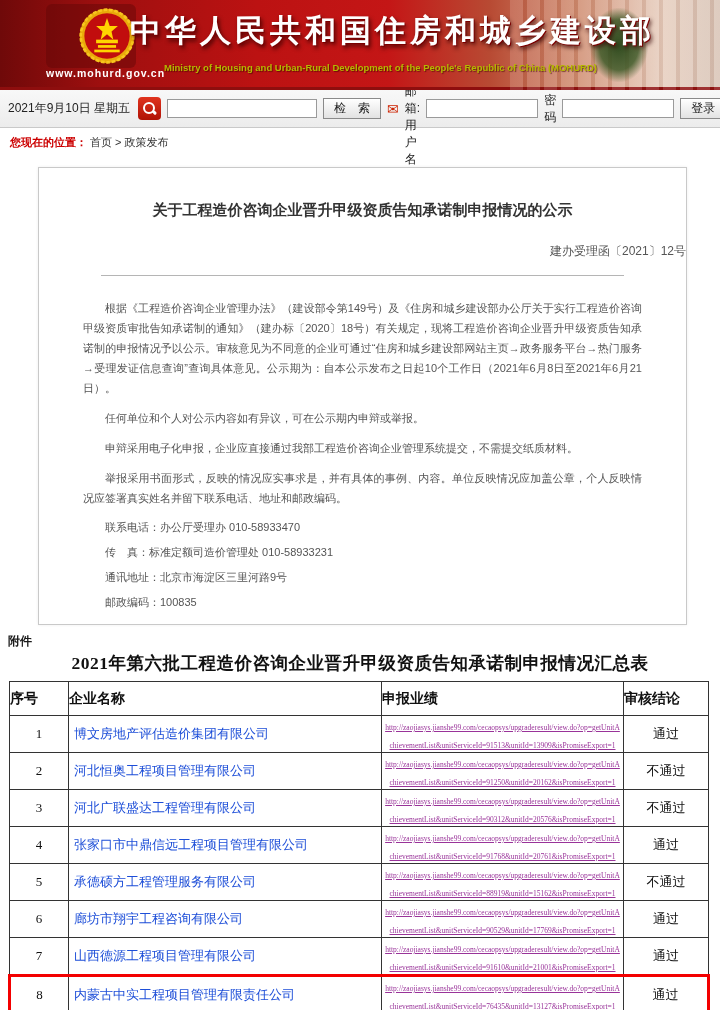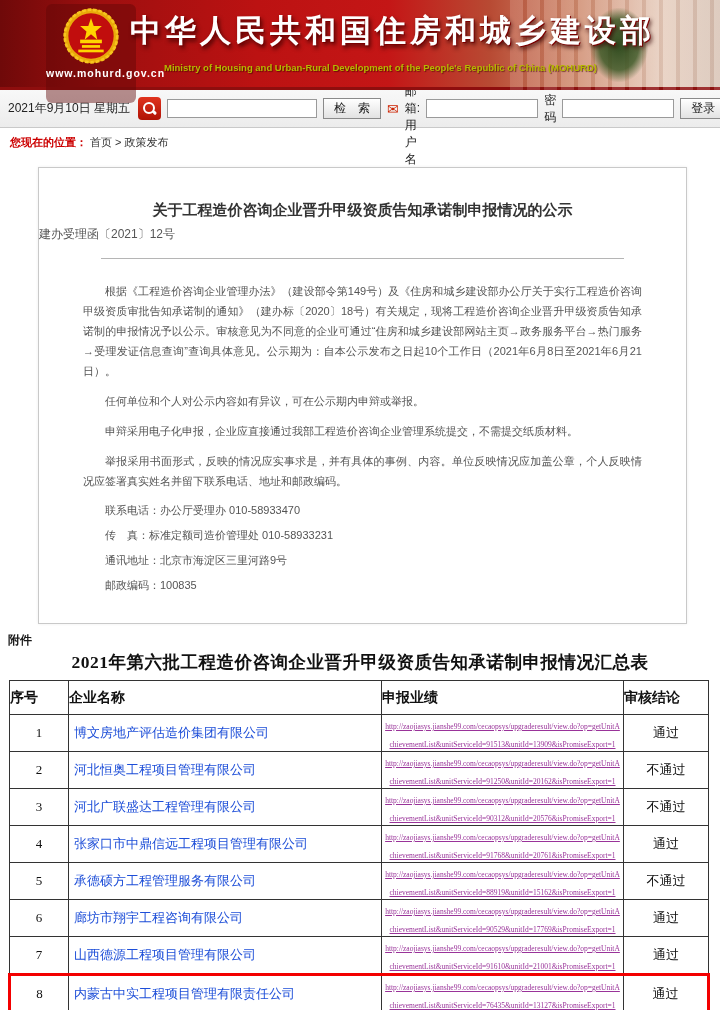--- a/index.html
+++ b/index.html
@@ -9,21 +9,21 @@
 
   
   .banner { position:relative; height:90px;
     background:linear-gradient(90deg,#6f0909 0%,#9e0f0f 14%,#bc1212 36%,#c41616 54%,#b84a33 68%,#cf8a6d 80%,#e6cdbd 92%,#d8c3b5 100%);
     border-bottom:3px solid #8e0e0e; }
   .banner .building { position:absolute; right:0; top:0; width:210px; height:90px;
     background:repeating-linear-gradient(90deg, rgba(255,255,255,.28) 0 13px, rgba(120,60,40,.18) 13px 17px);
     opacity:.55; }
   .banner .tree { position:absolute; right:72px; top:8px; width:58px; height:74px;
     background:radial-gradient(ellipse at center, rgba(40,70,25,.95) 0%, rgba(52,84,32,.8) 48%, transparent 72%); }
-  .emblem-box { position:absolute; left:46px; top:4px; width:90px; height:99px; text-align:center;
+  .emblem-box { position:absolute; left:46px; top:4px; width:90px; height:64px; text-align:right;
     background:rgba(95,6,6,.45); border-radius:6px; }
   .emblem-box svg { margin-top:3px; }
   .site-url { color:#fff; font-size:10.5px; font-weight:bold; letter-spacing:1px; margin-top:-2px; }
   .cn-title { position:absolute; left:120px; top:10px; width:545px; text-align:center;
     color:#fff; font-weight:bold; font-size:31px; letter-spacing:4px; white-space:nowrap;
     text-shadow:1px 1px 0 #7a0000, 2px 3px 4px rgba(50,0,0,.85); }
   .en-title { position:absolute; left:108px; top:62px; width:545px; text-align:center;
     color:#b4b800; font-weight:bold; font-size:9.5px; text-shadow:1px 1px 1px rgba(60,0,0,.6); }
 
   
@@ -42,23 +42,23 @@
     font-size:12px; padding:0 10px; cursor:pointer; color:#222; white-space:nowrap; }
   .mail-icon { color:#cc2200; font-size:14px; line-height:1; }
 
   
   .breadcrumb { padding:7px 10px 4px; font-size:11px; }
   .crumb-label { color:#cc0000; font-weight:bold; }
   .crumb-path { color:#333; }
 
   
   .doc-box { margin:13px 33px 0 38px; width:649px; background:#fff; border:1px solid #c9c9c9;
-    box-shadow:0 0 3px rgba(0,0,0,.07); padding-bottom:22px; }
+    box-shadow:0 0 3px rgba(0,0,0,.07); padding-bottom:6px; }
   .doc-title { margin:33px 42px 0; text-align:center; font-size:15px; font-weight:bold; color:#333; }
-  .doc-number { text-align:left; margin-top:6px; font-size:12px; color:#555; }
+  .doc-number { text-align:right; margin-top:23px; font-size:12px; color:#555; }
   .doc-rule { border:none; border-top:1px solid #b5b5b5; margin:15px 62px 22px; }
   .doc-par { margin:0 44px 10px; font-size:11px; color:#545454; line-height:20px; text-indent:2em; text-align:justify; }
   .doc-contact { margin:0 44px 6px; font-size:11px; color:#545454; line-height:19px; text-indent:2em; }
 
   
   .attach-label { margin:8px 0 0 8px; font-size:12px; font-weight:bold; color:#1a1a1a;
     font-family:"Liberation Serif", serif; }
   .table-title { text-align:center; font-size:17.5px; font-weight:bold; color:#111;
     font-family:"Liberation Serif", serif; margin:1px 0 6px; letter-spacing:.5px; }
   table.report { margin-left:8px; width:699px; border-collapse:collapse; table-layout:fixed; }

